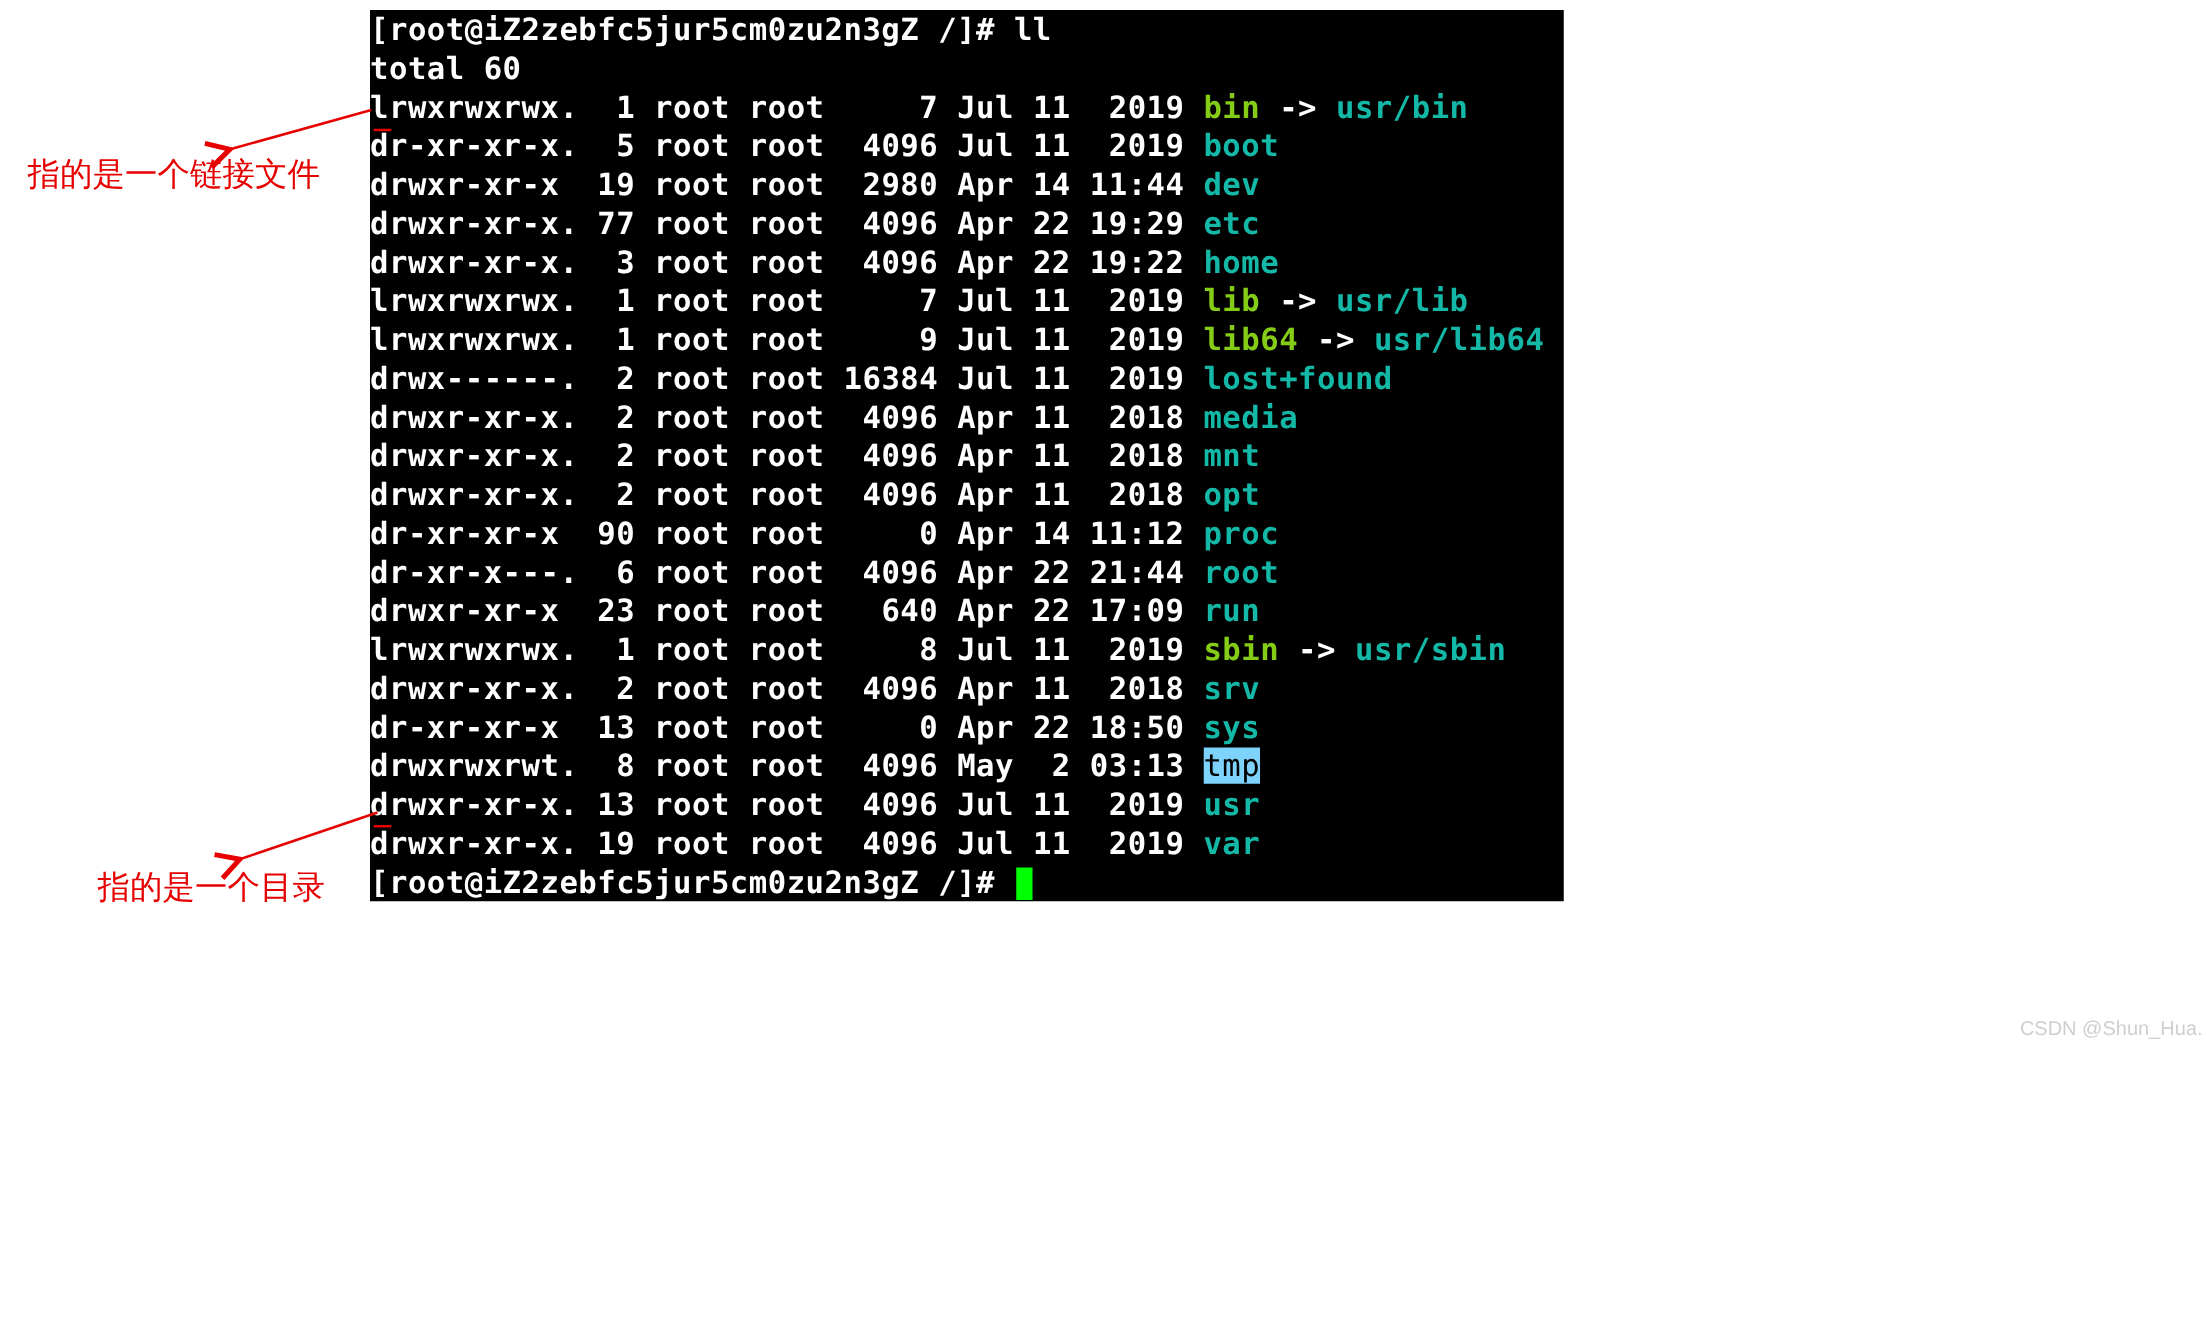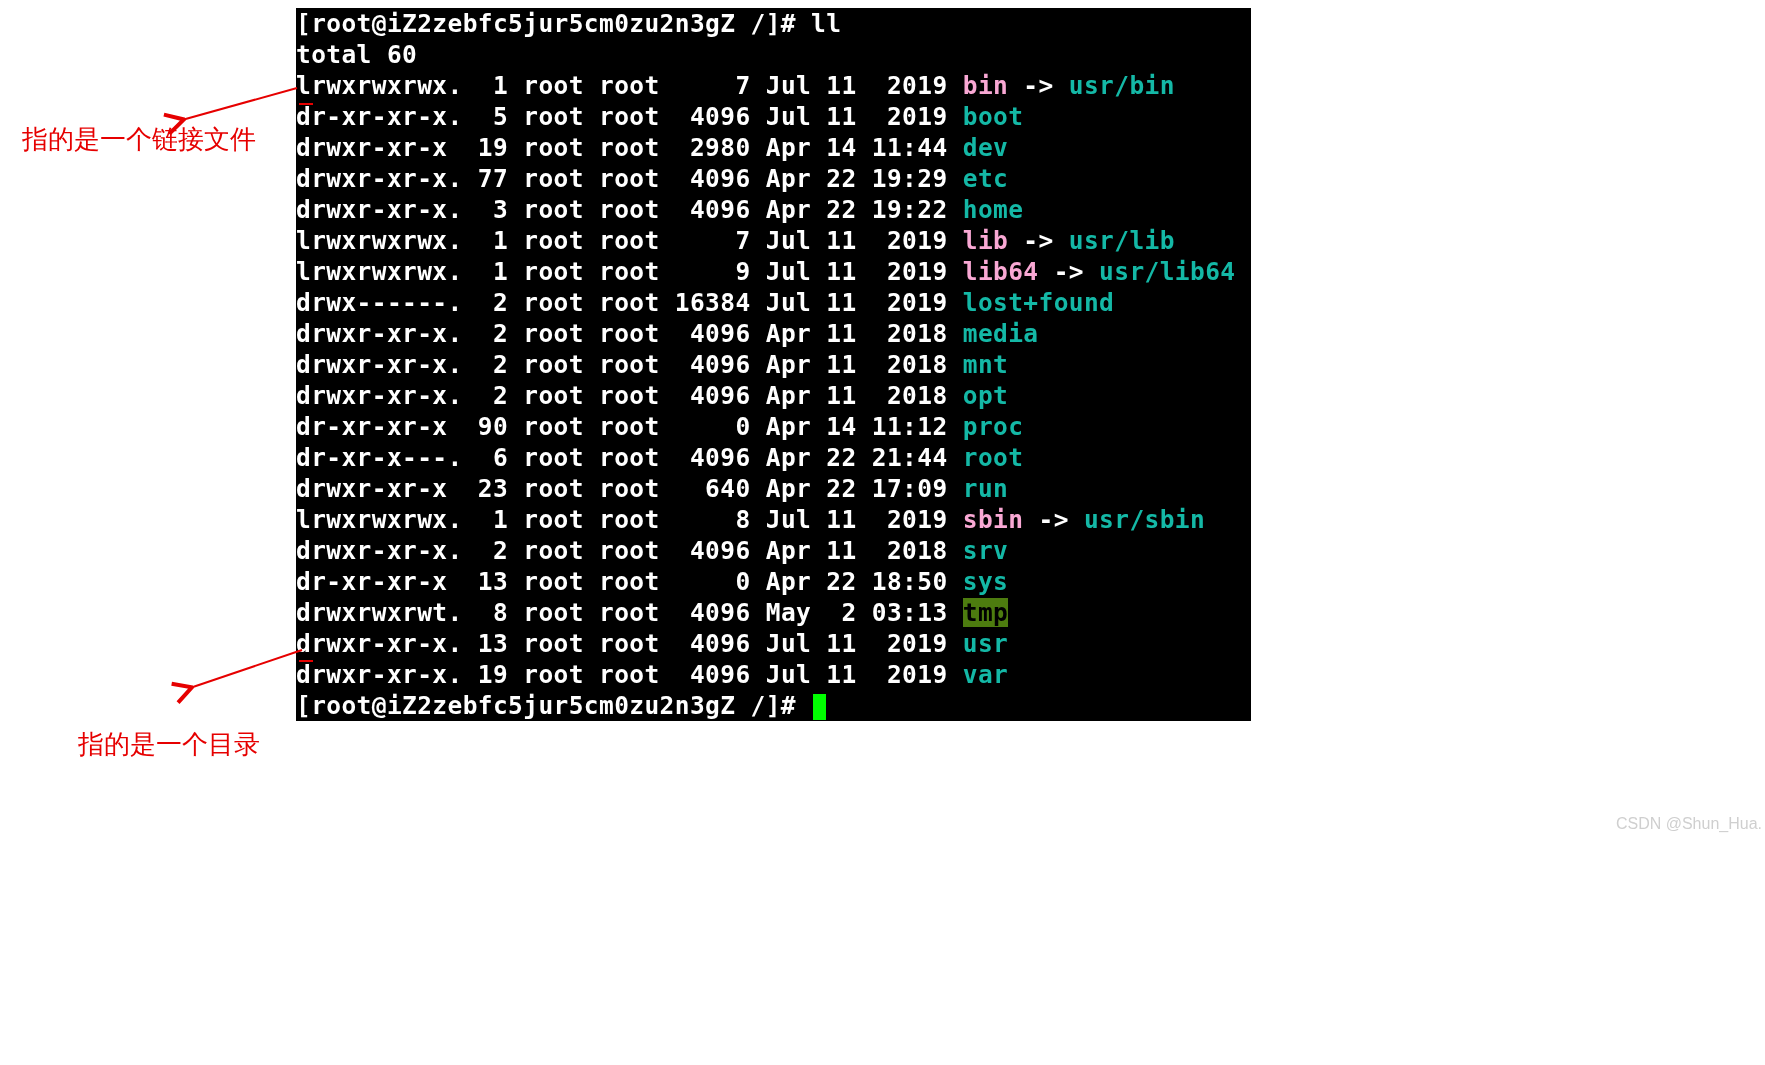--- a/index.html
+++ b/index.html
@@ -20,40 +20,40 @@
     background: #000000;
     color: #ffffff;
     font-size: 24.5px;
     line-height: 31px;
     padding: 0;
     white-space: pre;
     font-weight: 600;
     letter-spacing: 0.4px;
   }
   .row { display: block; }
-  .cyan { color: #f9a8d4; font-weight: 700; }
+  .cyan { color: #84cc16; font-weight: 700; }
   .blue { color: #14b8a6; font-weight: 700; }
   .white { color: #ffffff; }
-  .tmpcell { background: #4d7c0f; color: #000000; font-weight: 700; }
+  .tmpcell { background: #7dd3fc; color: #000000; font-weight: 400; }
   .cursor {
     display: inline-block;
     width: 13px; height: 26px;
     background: #00ff00;
     vertical-align: text-bottom;
     margin-left: 2px;
   }
   .anno {
     position: absolute;
     color: #e60000;
     font-family: "Microsoft YaHei","SimSun",sans-serif;
     font-size: 26px;
     font-weight: 400;
   }
   .anno1 { left: 22px; top: 122px; }
-  .anno2 { left: 78px; top: 727px; }
+  .anno2 { left: 78px; top: 692px; }
   .arrow-svg { position: absolute; overflow: visible; pointer-events: none; }
   .watermark {
     position: absolute;
     right: 3px; bottom: 200px;
     color: #cfcfcf;
     font-family: Arial, sans-serif;
     font-size: 16px;
   }
   .underline-red {
     position: absolute;

